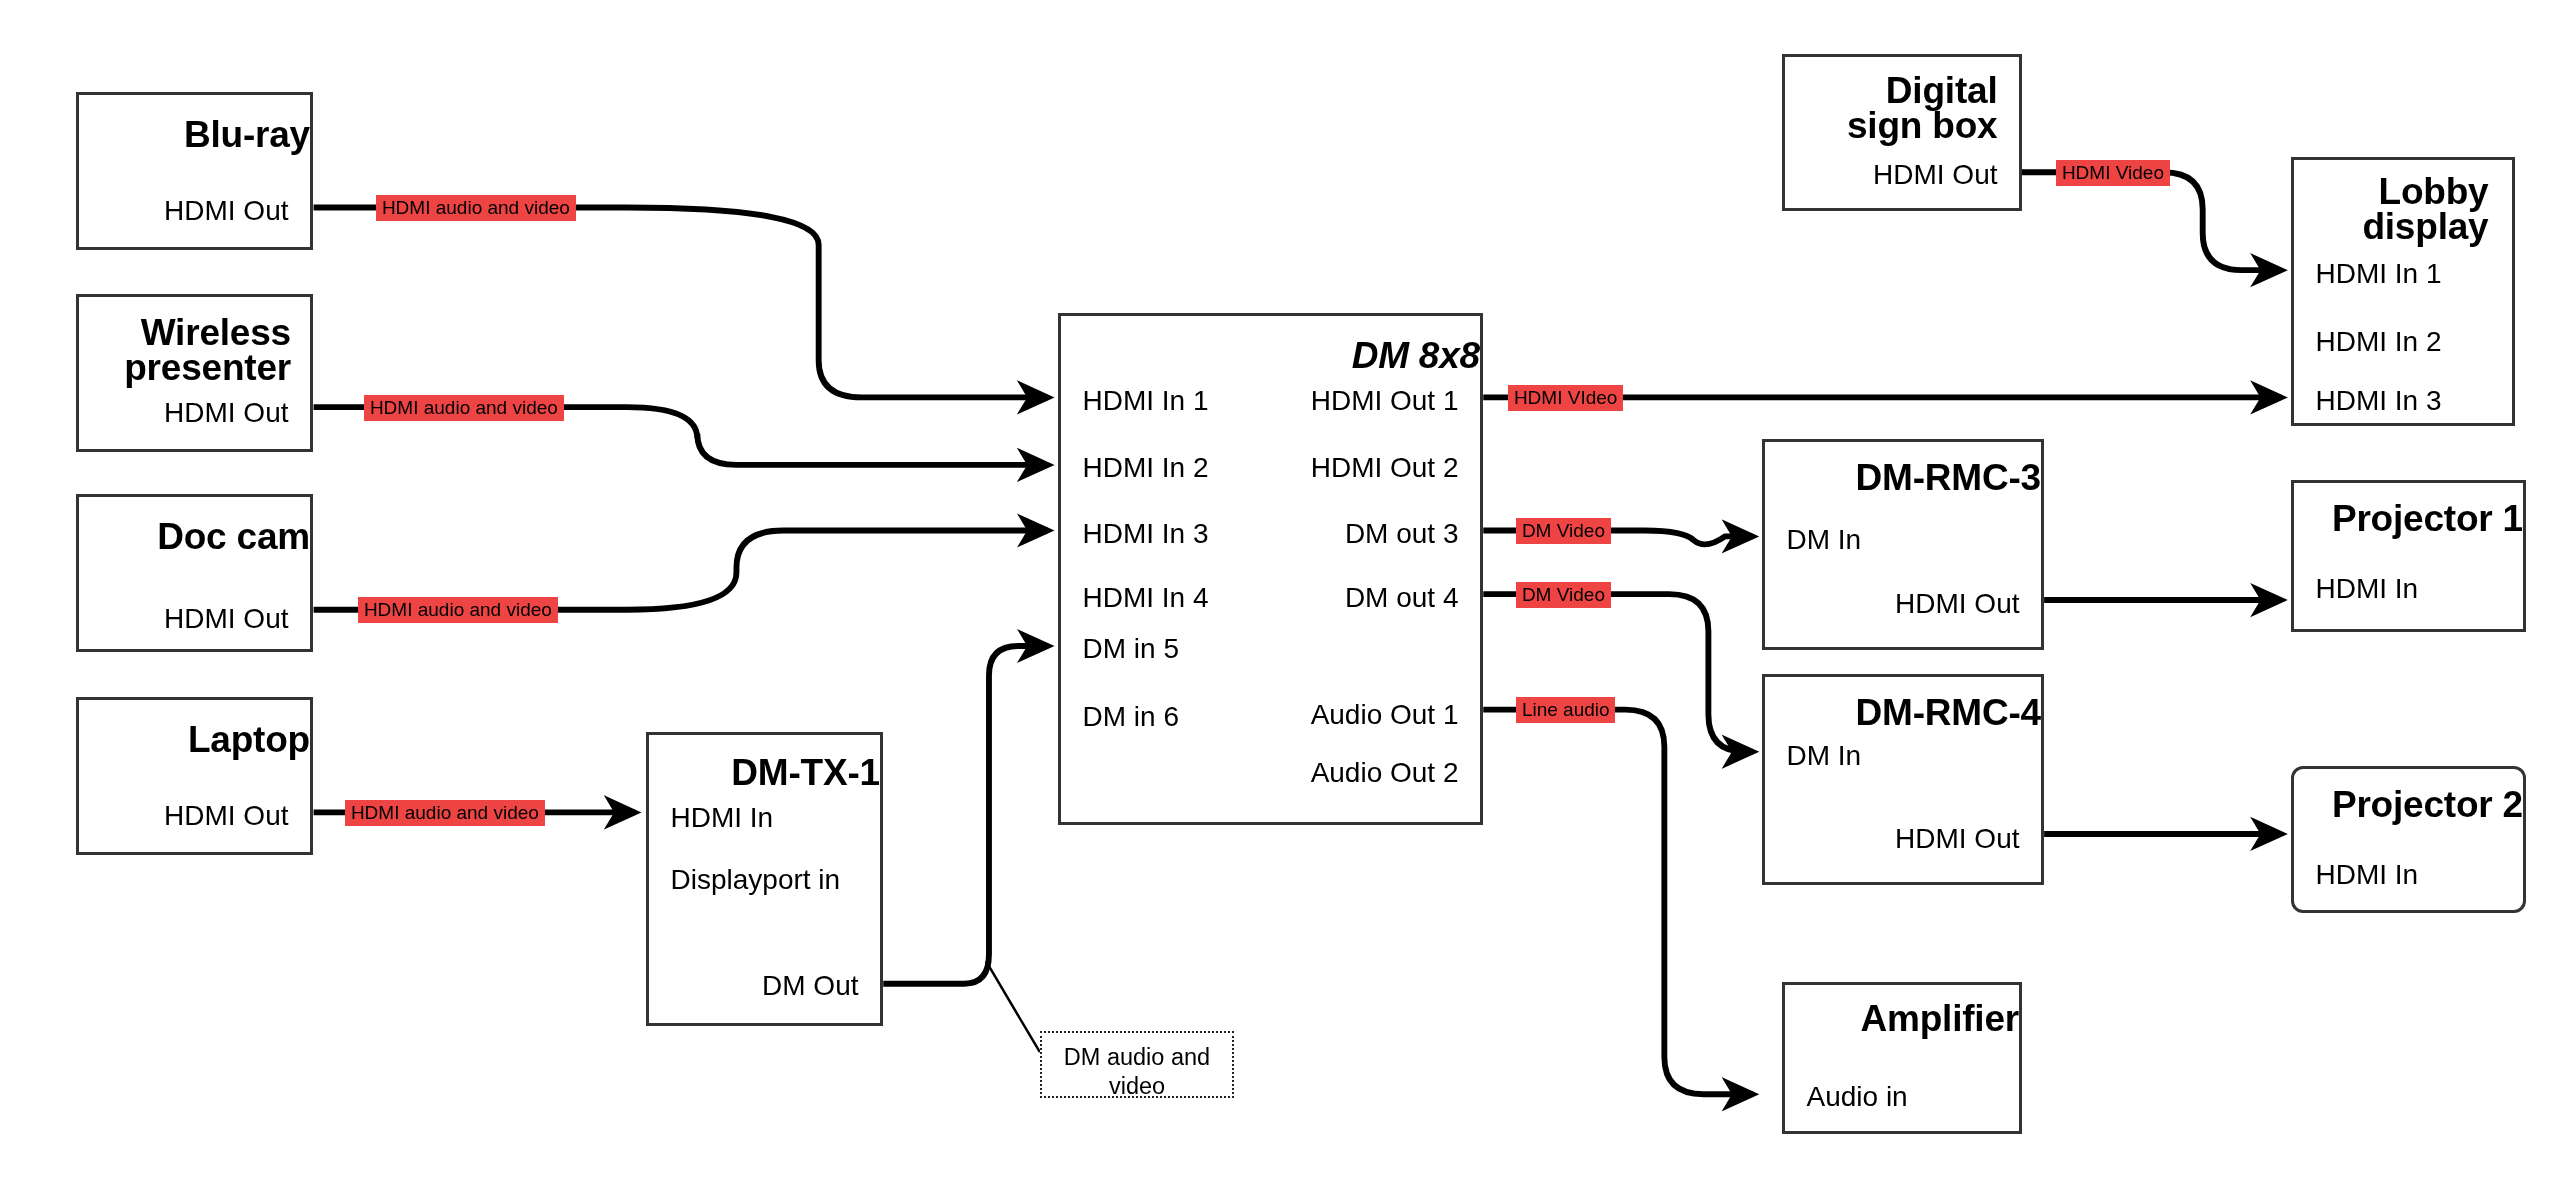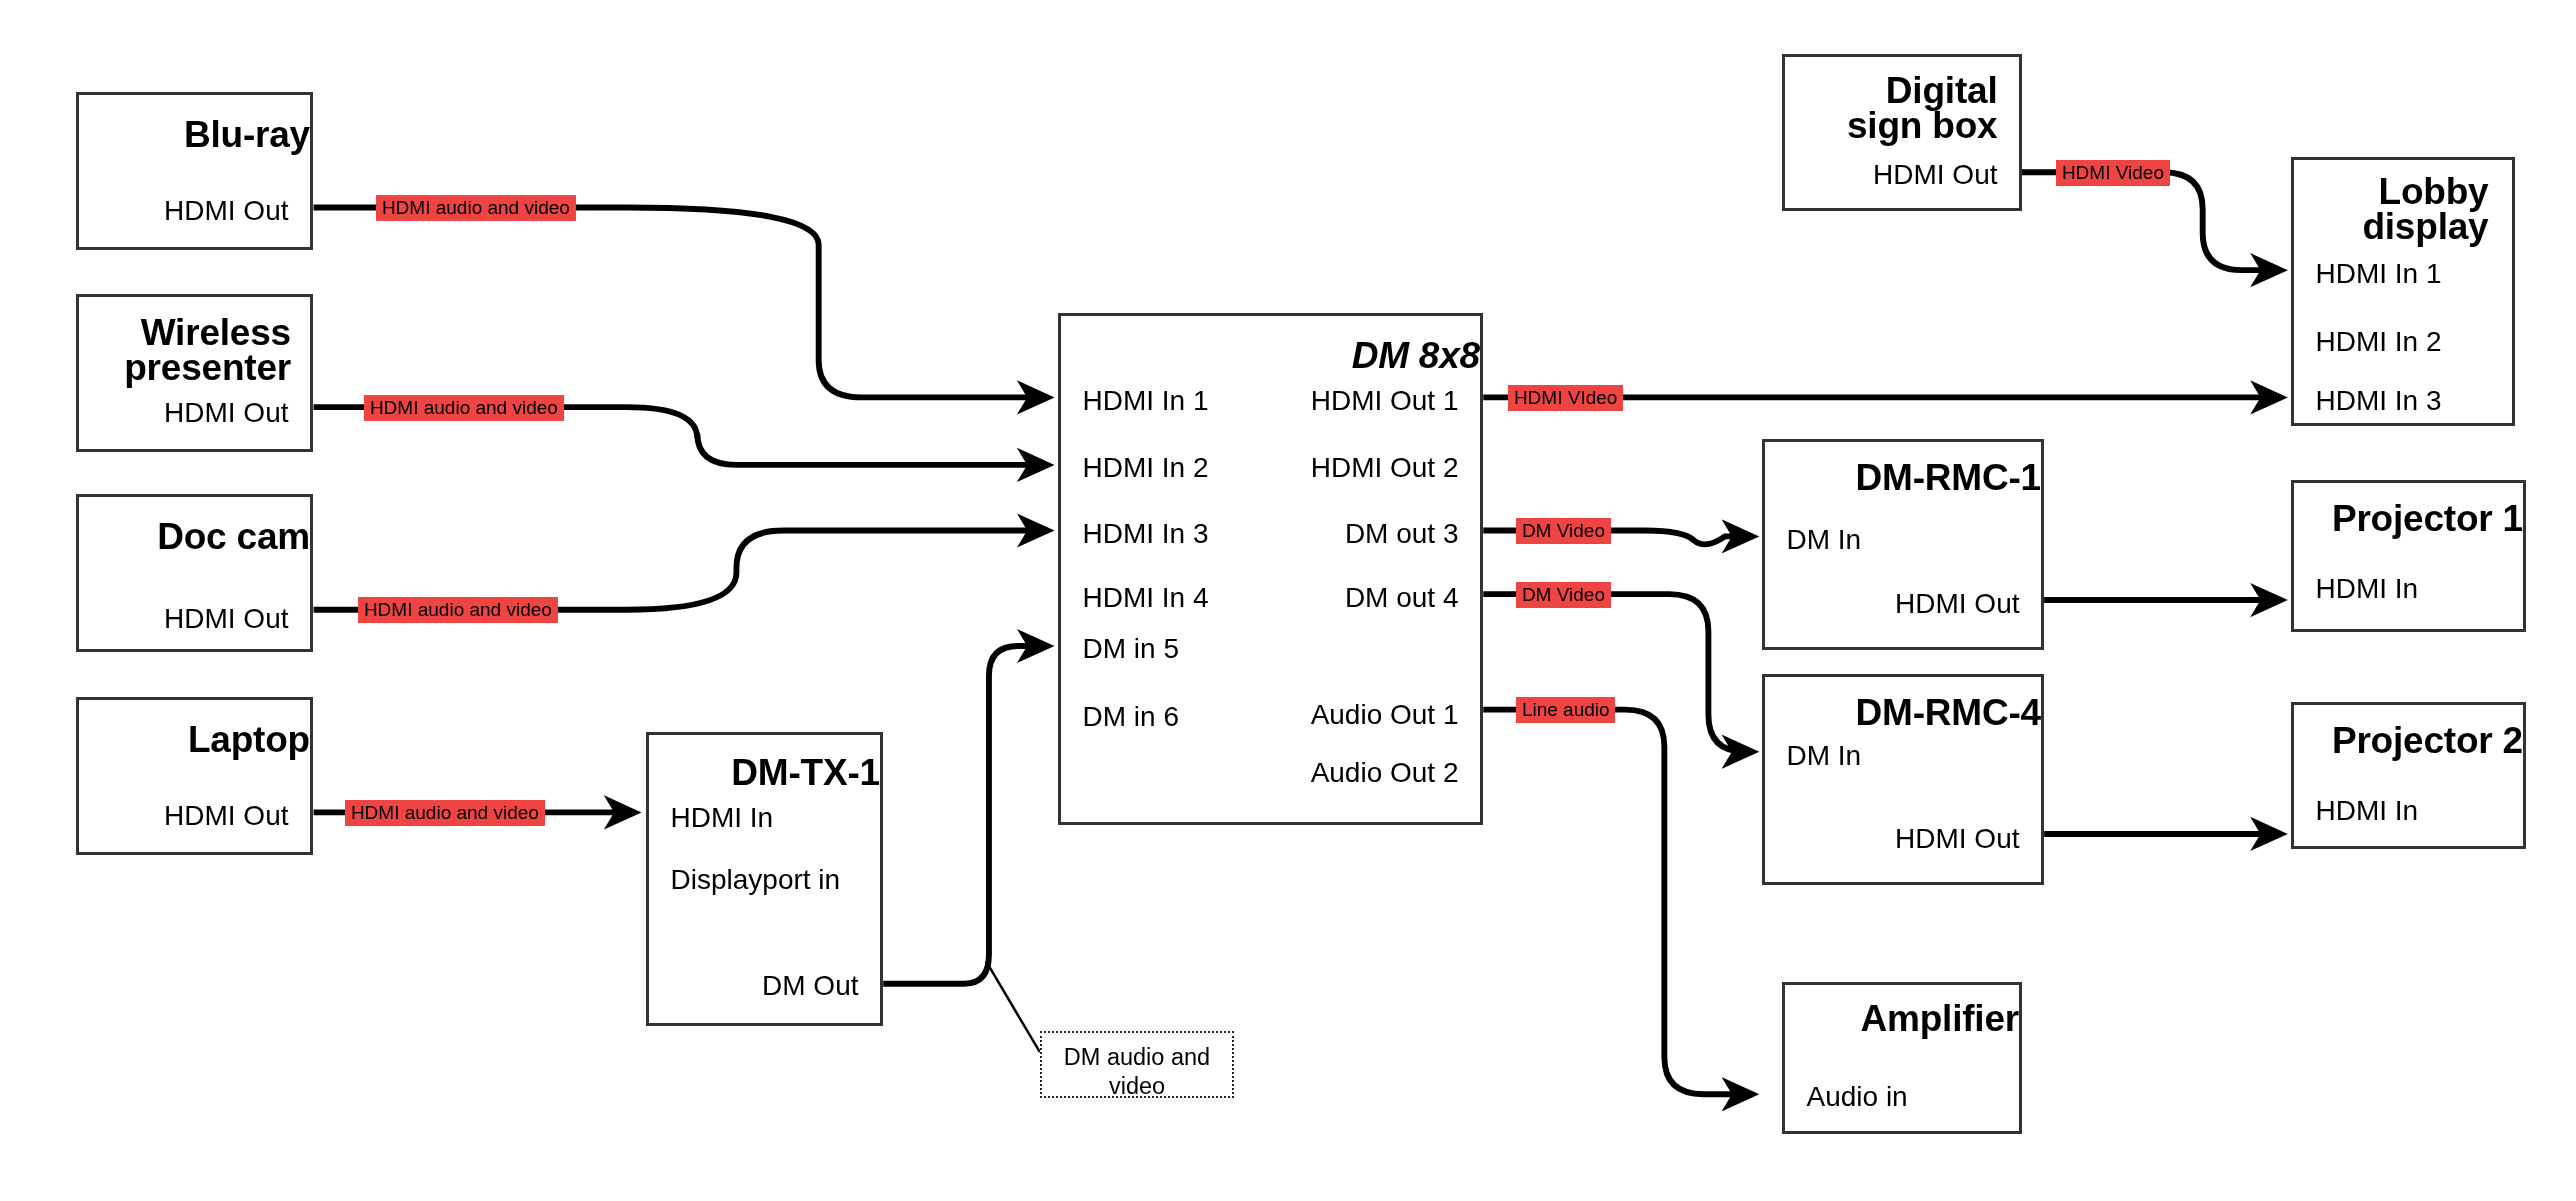--- a/index.html
+++ b/index.html
@@ -164,37 +164,37 @@
   </div>
 
   <div class="node" style="left:2291px; top:157px; width:224px; height:269px;">
     <div class="title" style="top:13.7px; padding:0 23.5px;">Lobby display</div>
     <div class="port left" style="top:98px;">HDMI In 1</div>
     <div class="port left" style="top:166px;">HDMI In 2</div>
     <div class="port left" style="top:225px;">HDMI In 3</div>
   </div>
 
   <div class="node" style="left:1762px; top:439px; width:282px; height:211px;">
-    <div class="title" style="top:17.6px;">DM-RMC-1</div>
+    <div class="title" style="top:17.6px;">DM-RMC-3</div>
     <div class="port left" style="top:82px;">DM In</div>
     <div class="port right" style="top:146px;">HDMI Out</div>
   </div>
 
   <div class="node" style="left:1762px; top:674px; width:282px; height:211px;">
     <div class="title" style="top:17.6px;">DM-RMC-4</div>
     <div class="port left" style="top:63px;">DM In</div>
     <div class="port right" style="top:146px;">HDMI Out</div>
   </div>
 
   <div class="node" style="left:2291px; top:480px; width:235px; height:152px;">
     <div class="title" style="top:17.6px;">Projector 1</div>
     <div class="port left" style="top:90px;">HDMI In</div>
   </div>
 
-  <div class="node" style="left:2291px; top:702px; width:235px; height:147px;">
+  <div class="node" style="left:2291px; top:766px; width:235px; height:147px;border-radius:12px;">
     <div class="title" style="top:17.6px;">Projector 2</div>
     <div class="port left" style="top:90px;">HDMI In</div>
   </div>
 
   <div class="node" style="left:1782px; top:982px; width:240px; height:152px;">
     <div class="title" style="top:15.7px;">Amplifier</div>
     <div class="port left" style="top:96px;">Audio in</div>
   </div>
 
   <div class="wirelabel" style="left:376px; top:195px;">HDMI audio and video</div>

